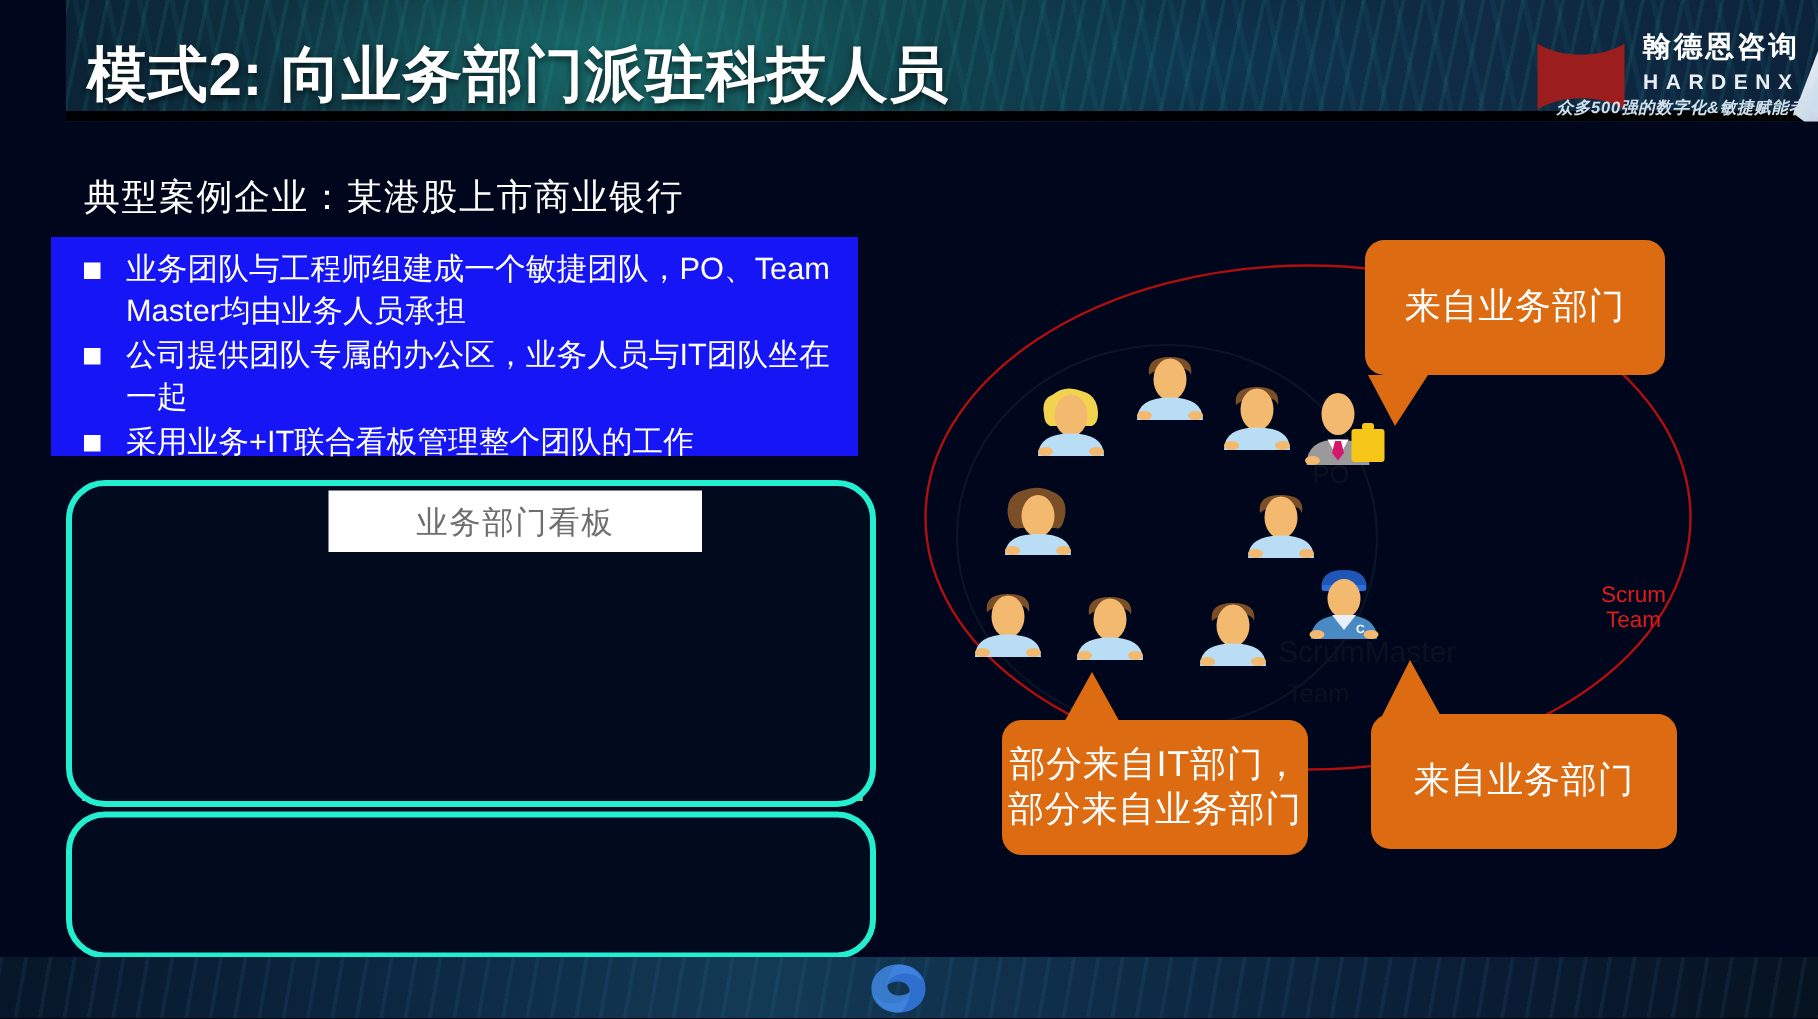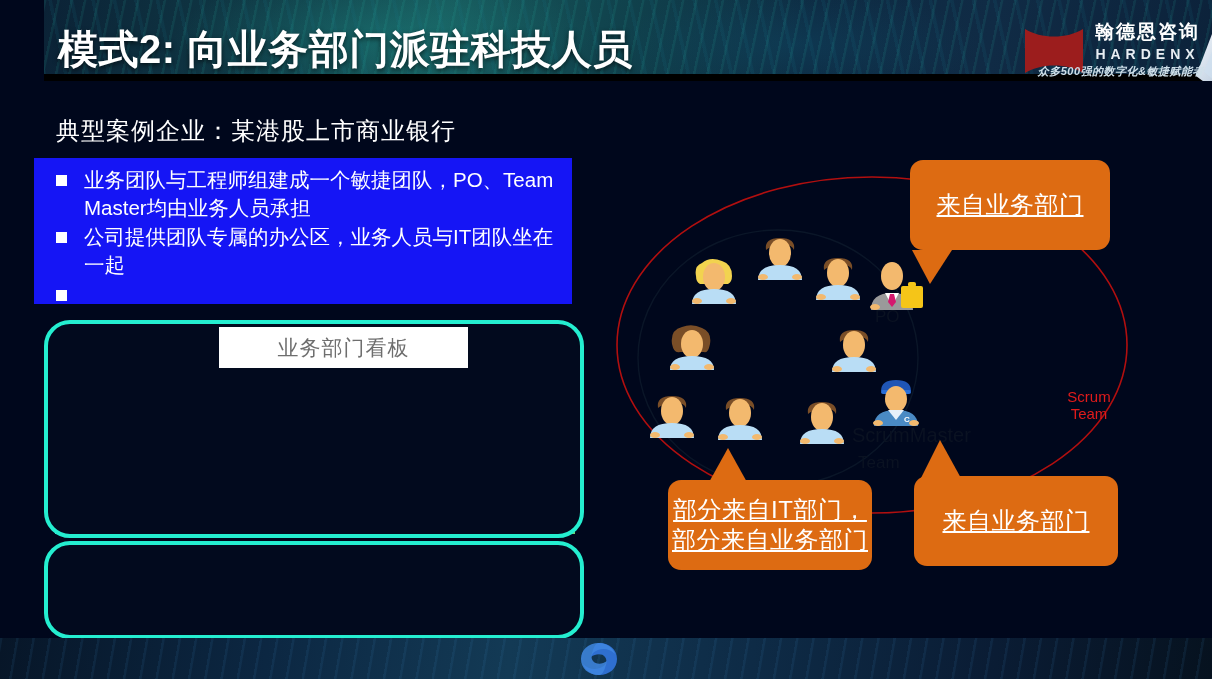--- a/index.html
+++ b/index.html
@@ -86,21 +86,21 @@
   .diagram{position:absolute;left:600px;top:140px;width:612px;height:470px;}
   .scrum-team-lbl{position:absolute;left:458px;top:248px;color:#e01b1b;font-size:15px;line-height:1.15;
     text-align:center;width:62px;}
   .team-lbl{position:absolute;left:258px;top:313px;color:#0a1222;font-size:17px;}
   .po-lbl{position:absolute;left:275px;top:167px;color:#0a1222;font-size:17px;}
   .sm-lbl{position:absolute;left:252px;top:284px;color:#0a1222;font-size:20px;text-align:center;}
 
   .person{position:absolute;width:52px;height:46px;}
   .callout{position:absolute;background:#dd6b12;border-radius:13px;display:flex;align-items:center;
     justify-content:center;color:#fff;letter-spacing:.5px;text-align:center;z-index:4;}
-  .callout .ctxt{font-size:24px;line-height:1.25;text-decoration:underline;}
+  .callout .ctxt{font-size:24px;line-height:1.25;}
   .tail{position:absolute;width:0;height:0;z-index:3;}
 
   
   .footer{position:absolute;left:0;bottom:0;width:1212px;height:41px;overflow:hidden;
     background:linear-gradient(95deg,#071628 0%,#0c2742 22%,#133a55 42%,#0e2b46 62%,#0a1c34 82%,#06121f 100%);}
   .footer:before{content:"";position:absolute;inset:0;
     background:repeating-linear-gradient(100deg,rgba(60,140,200,.10) 0px,rgba(60,140,200,.10) 2px,rgba(0,0,0,0) 3px,rgba(0,0,0,0) 16px);}
   .foot-inner{position:absolute;left:0;right:0;top:0;bottom:0;display:flex;align-items:center;justify-content:center;}
   .foot-logo{width:40px;height:36px;margin-right:14px;}
   .foot-text{color:#fff;font-size:16px;font-weight:bold;letter-spacing:1px;}
@@ -151,20 +151,21 @@
       <li class="bullet-li">
         <span class="bullet-mark"></span>
         <span class="bullet-txt">业务团队与工程师组建成一个敏捷团队，PO、Team Master均由业务人员承担</span>
       </li>
       <li class="bullet-li">
         <span class="bullet-mark"></span>
         <span class="bullet-txt">公司提供团队专属的办公区，业务人员与IT团队坐在一起</span>
       </li>
       <li class="bullet-li">
         <span class="bullet-mark"></span>
+        <span class="bullet-txt">采用业务+IT联合看板管理整个团队的工作</span>
       </li>
     </ul>
   </div>
 
   <div class="photo photo-top">
     <div class="kb">
       <div class="kb-left-strip"></div>
       <div class="kb-left-strip2"></div>
       <svg class="kb-medal" viewBox="0 0 13 17">
         <circle cx="6.5" cy="11" r="5" fill="#e8b33a"></circle>

